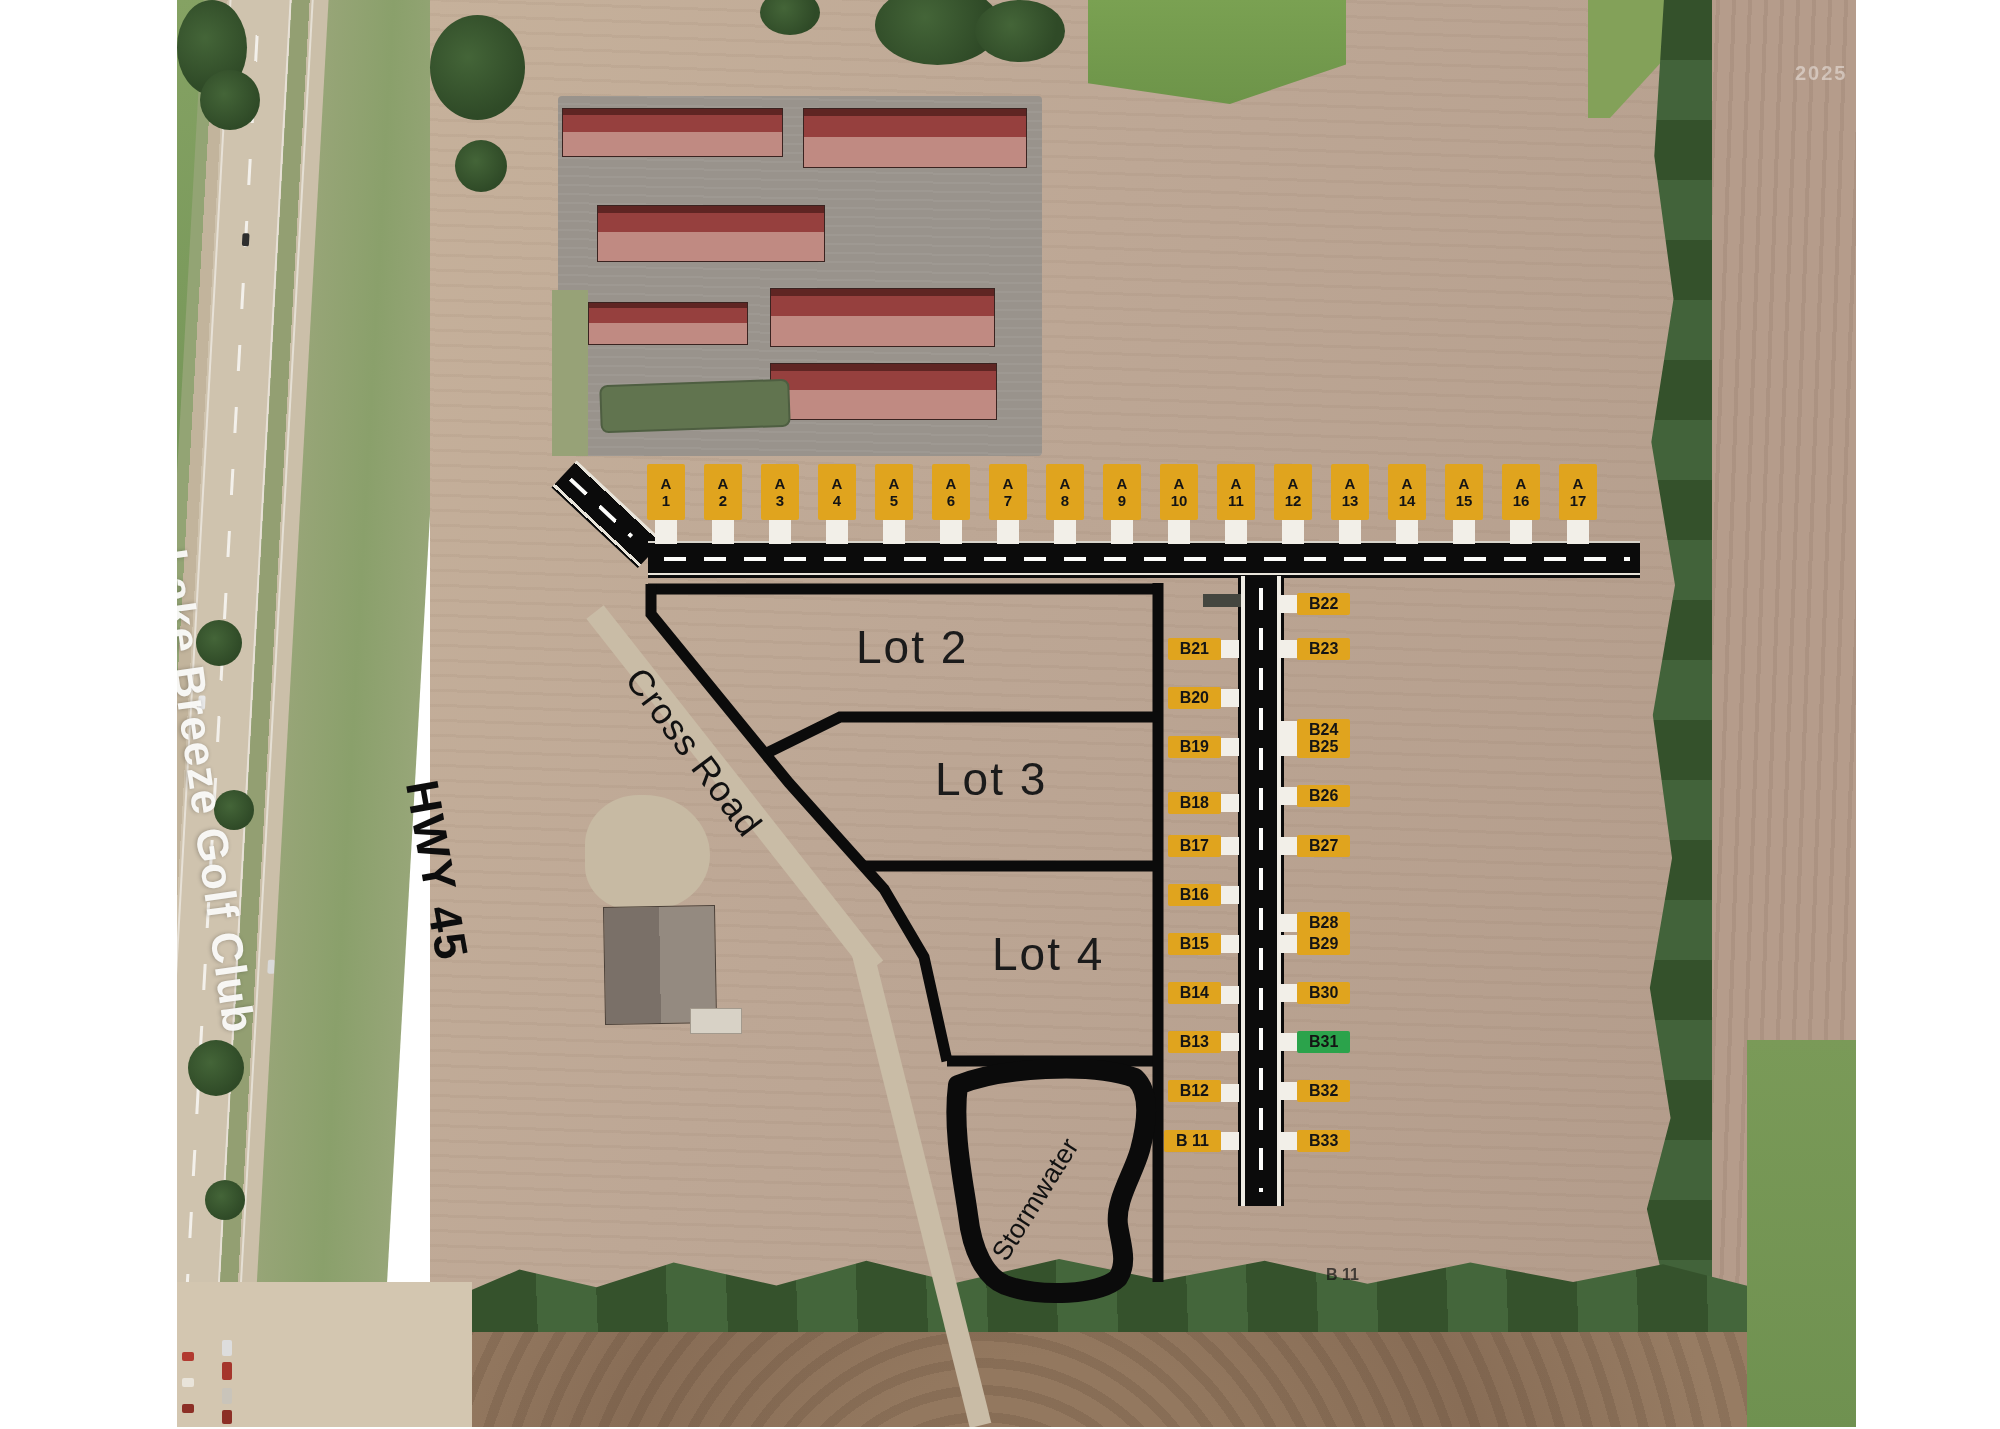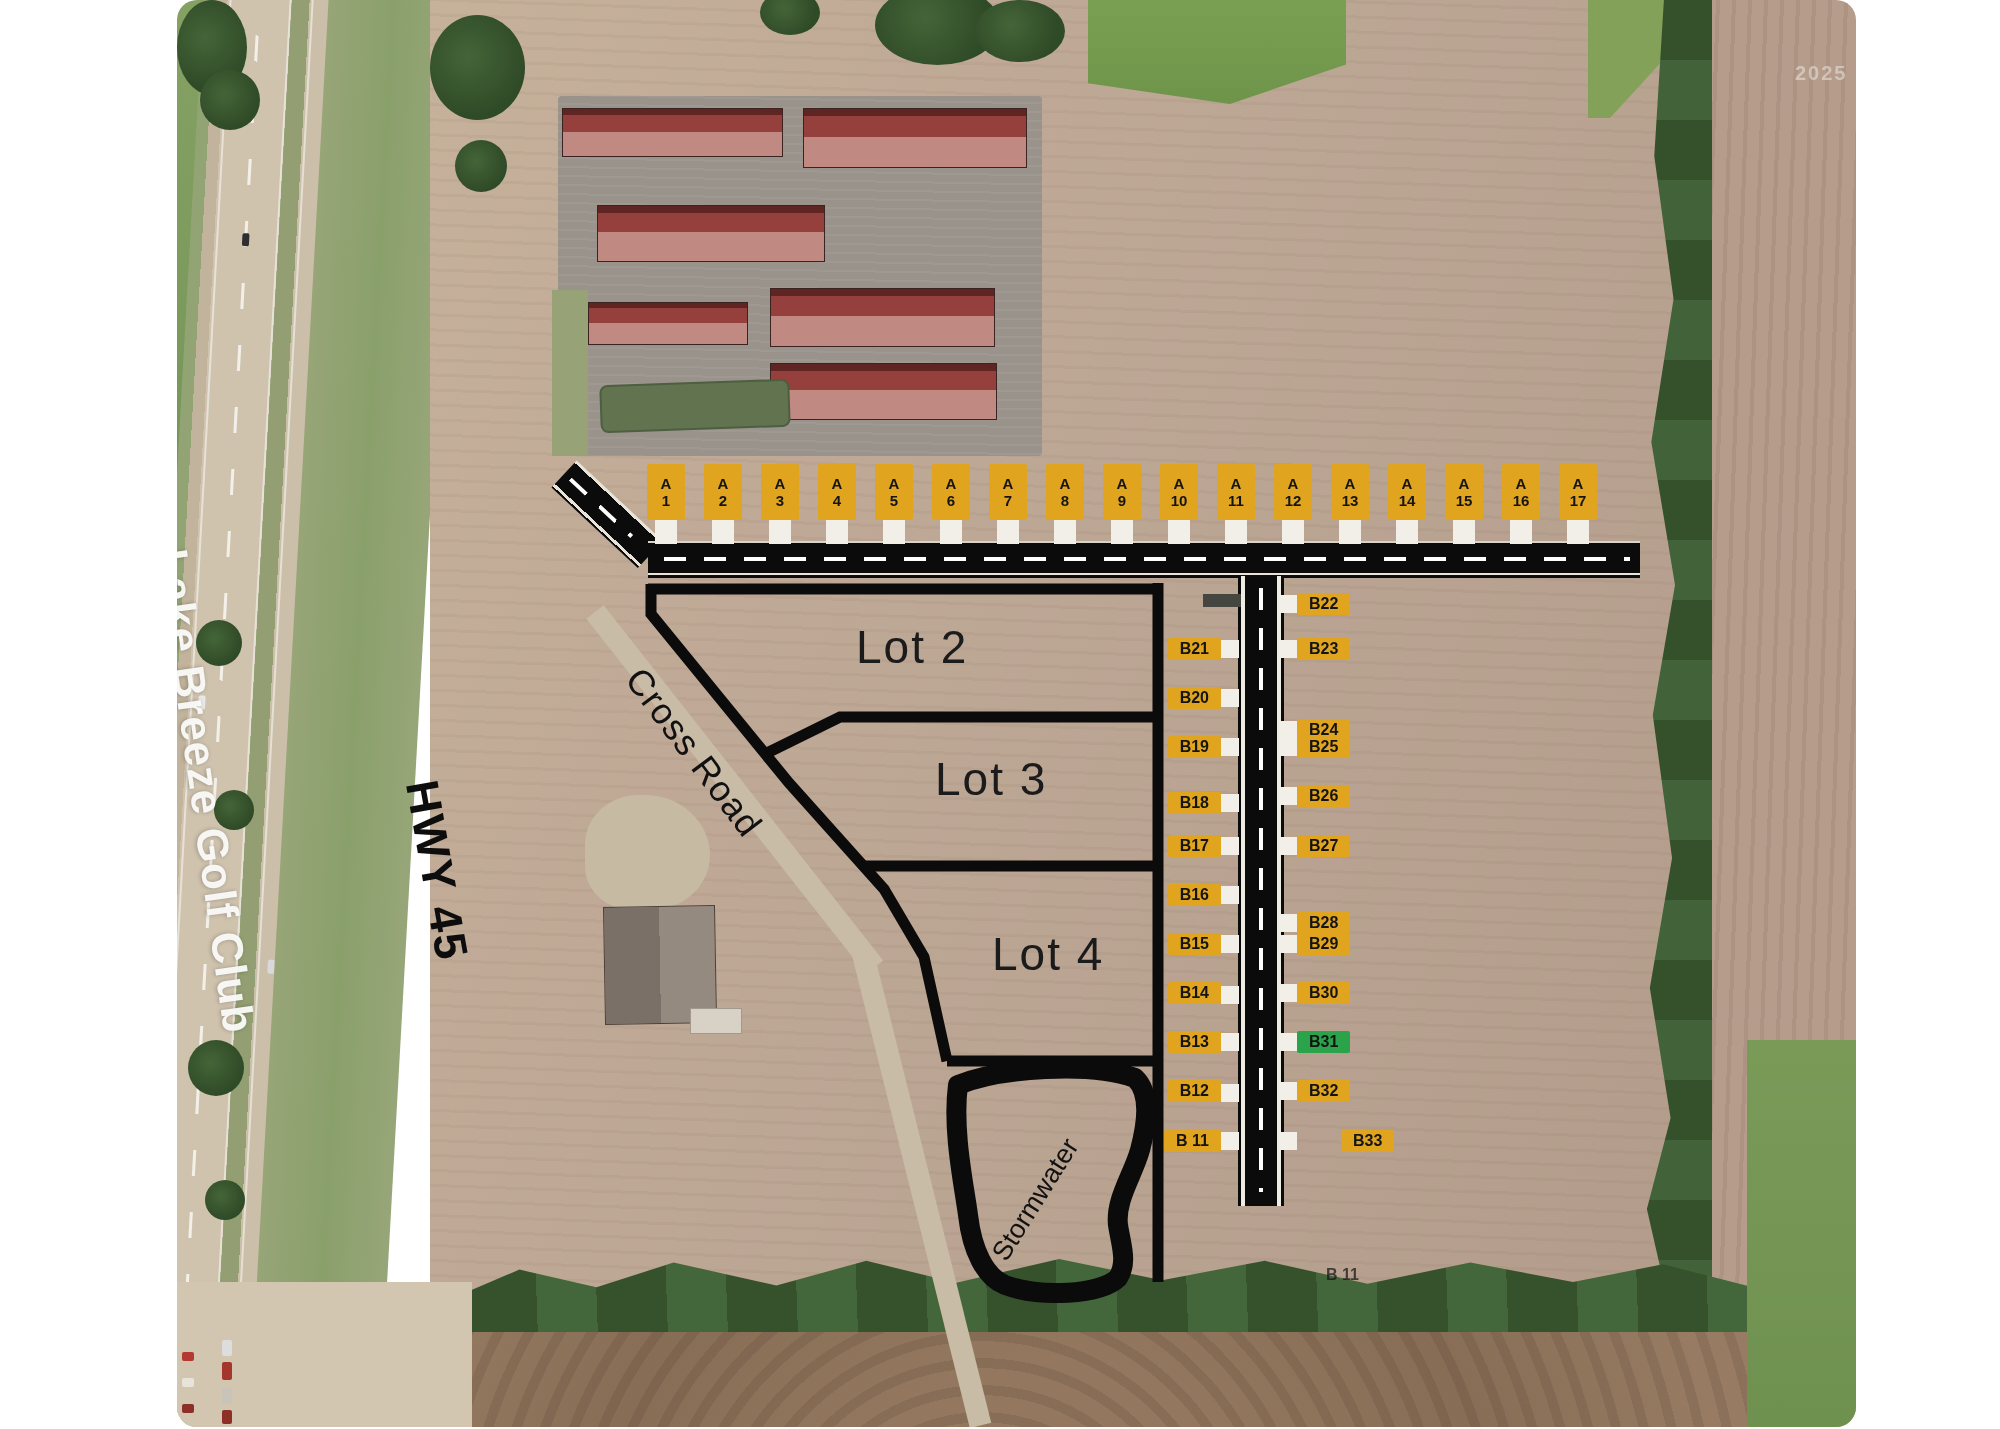--- a/index.html
+++ b/index.html
@@ -1,19 +1,19 @@
 <!DOCTYPE html>
 <html style="--yellow: #E0A41E; --green: #2BA34B; --stub: #F2EFE8;"><head>
 <meta charset="utf-8">
 <style>
   html,body{margin:0;padding:0;background:#fff;}
   *{box-sizing:border-box;}
   .canvas{position:relative;width:2000px;height:1429px;background:#ffffff;overflow:hidden;
           font-family:"Liberation Sans",sans-serif;}
-  .clip{position:absolute;left:177px;top:0;width:1679px;height:1427px;overflow:hidden;border-radius:20px;}
+  .clip{position:absolute;left:177px;top:0;width:1679px;height:1427px;overflow:hidden;}
   #scene{position:absolute;left:-177px;top:0;width:2000px;height:1429px;}
   #scene > div, #scene > svg, #scene > span{position:absolute;}
 
   
   .golf{left:177px;top:0;width:210px;height:1427px;
         background:linear-gradient(160deg,#85a263,#6f9154 45%,#7da25f 80%,#6c8f52);}
   .hwy{left:205px;top:-24px;width:196px;height:1490px;transform:rotate(3.2deg);transform-origin:50% 0;
        background:linear-gradient(to right,#93a474 0 12px,#c2b49c 12px 24px,#cfc3ae 24px 88px,
        #939f72 88px 106px,#cbbfa9 106px 170px,#c2b49c 170px 182px,#9aa87a 182px 196px);}
   .hlane{position:absolute;top:0;bottom:0;width:3px;opacity:.75;
@@ -407,19 +407,19 @@
           <div class="bbox">B30</div>
         </div>
         <div class="bm right" style="top: 1031px;">
           <div class="bstub"></div>
           <div class="bbox green">B31</div>
         </div>
         <div class="bm right" style="top: 1080px;">
           <div class="bstub"></div>
           <div class="bbox">B32</div>
         </div>
-        <div class="bm right" style="top: 1130px; gap: 44px;">
+        <div class="bm right" style="top: 1130px;">
           <div class="bstub"></div>
           <div class="bbox">B33</div>
         </div>
       </div>
  </div>
 </div>
 
 </body></html>

